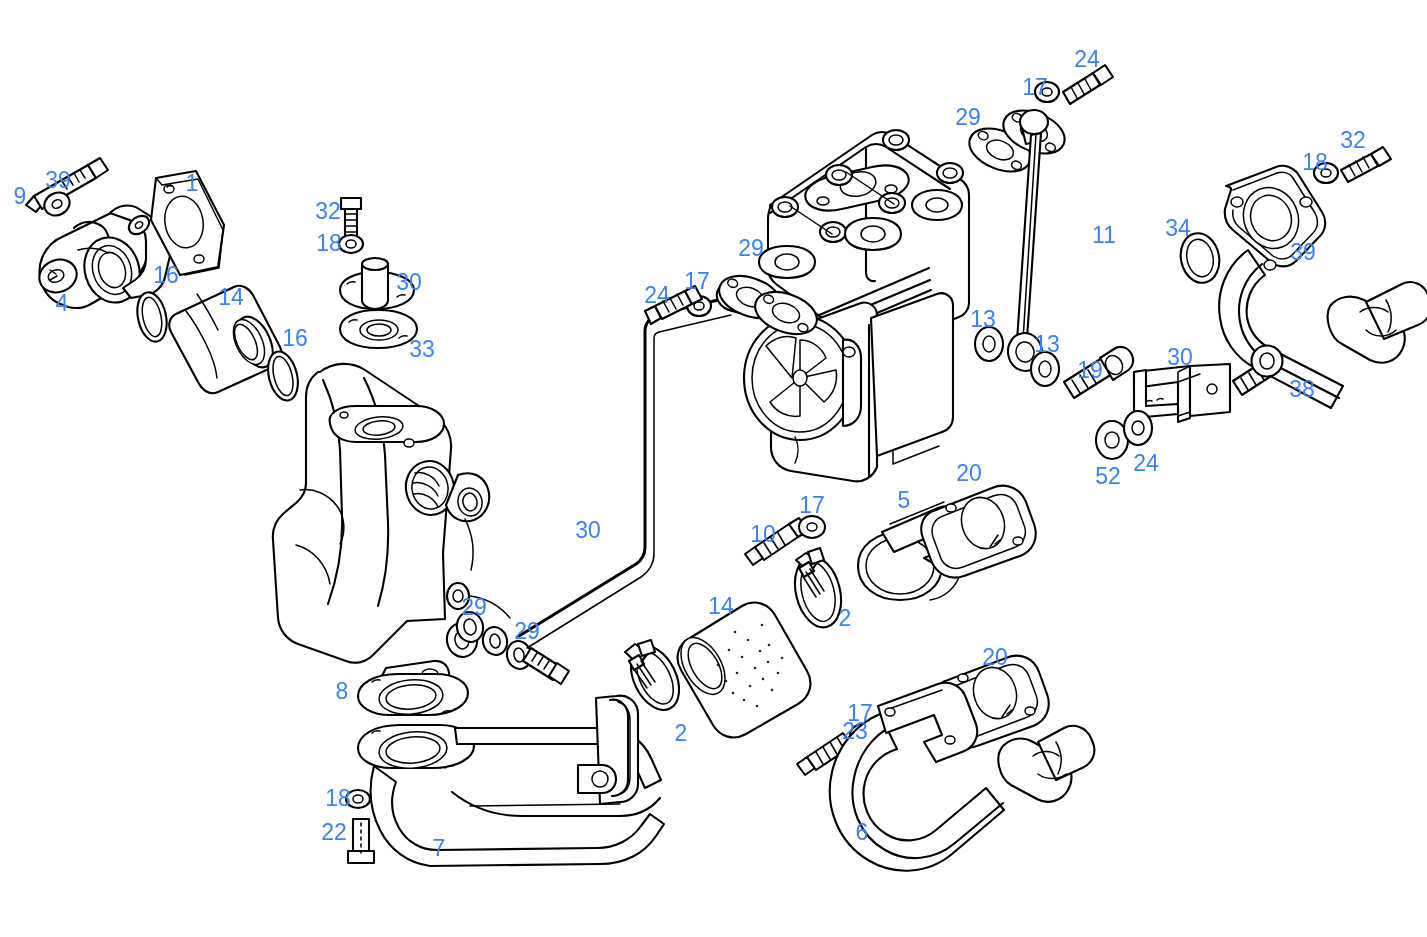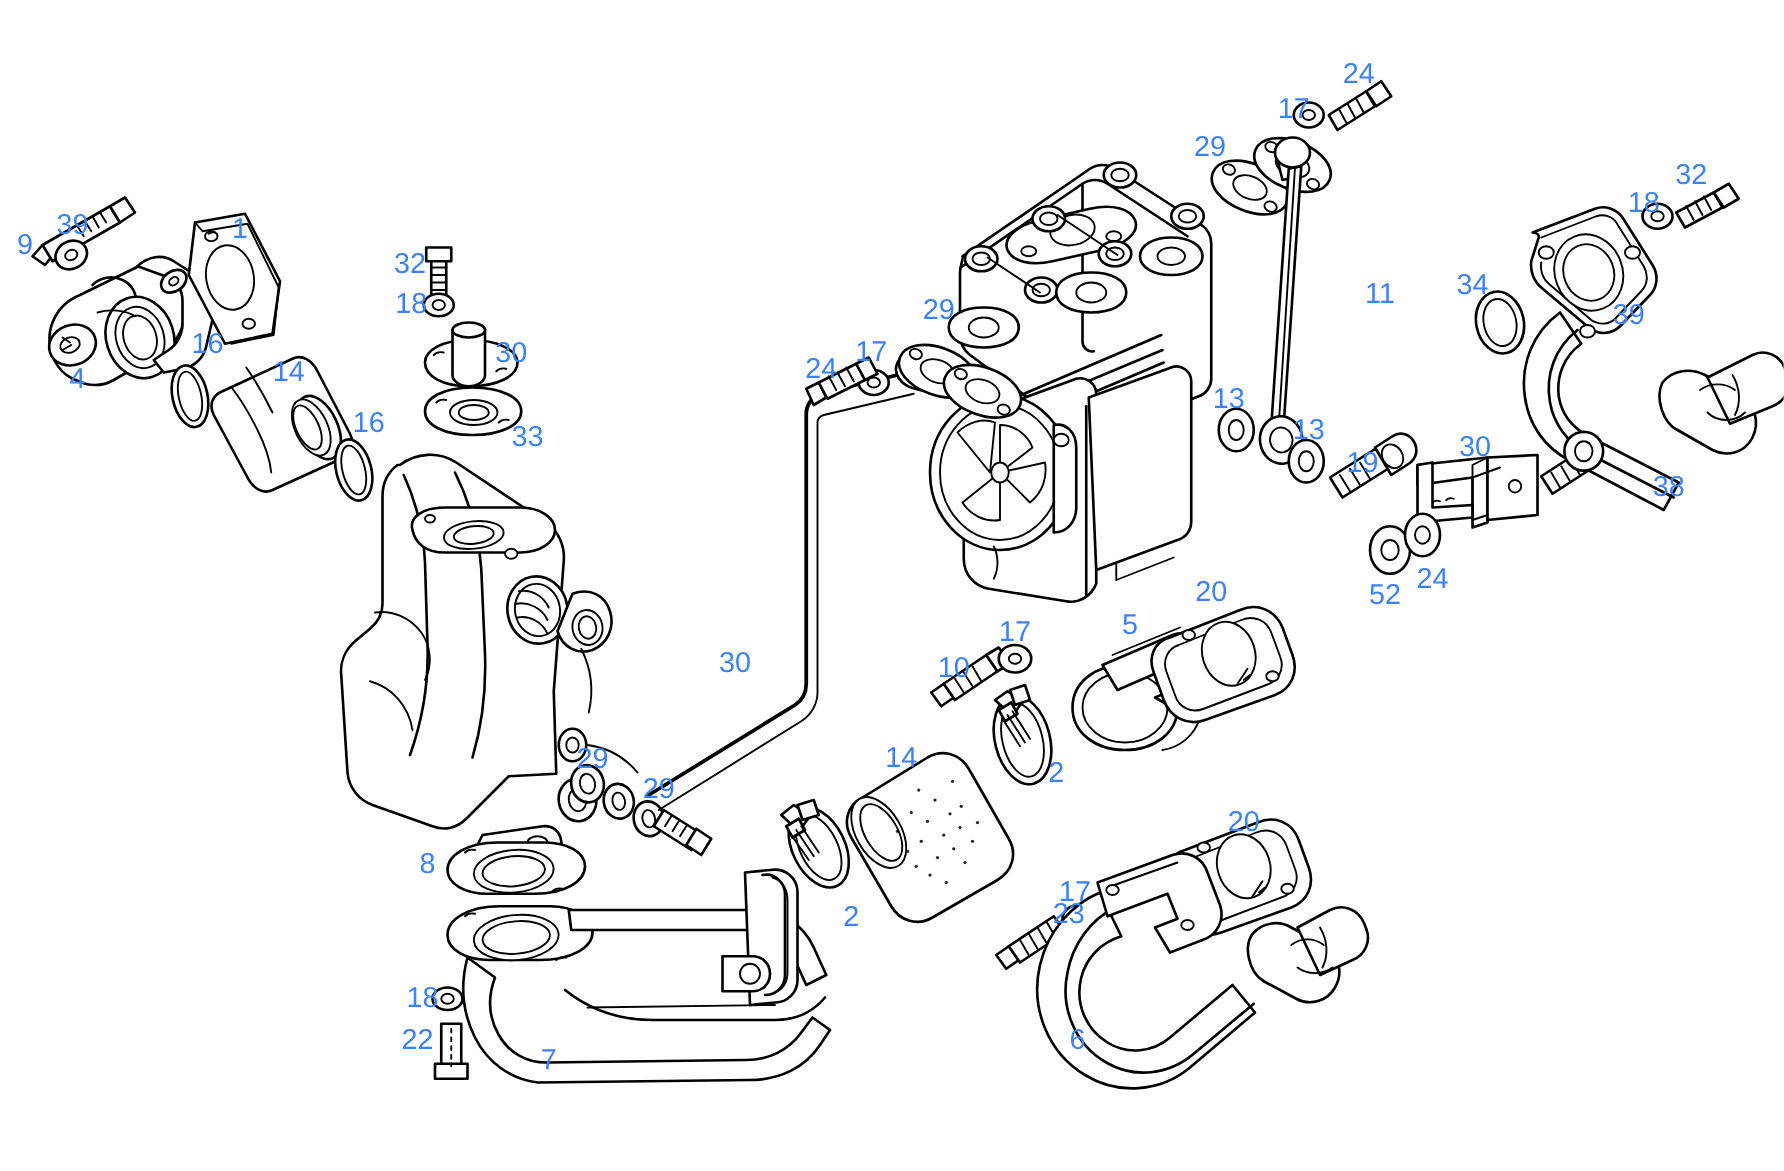--- a/index.html
+++ b/index.html
@@ -544,21 +544,21 @@
   <div class="lbl" style="left:697px;top:281px;">17</div>
   <div class="lbl" style="left:751px;top:248px;">29</div>
   <div class="lbl" style="left:968px;top:117px;">29</div>
   <div class="lbl" style="left:1035px;top:87px;">17</div>
   <div class="lbl" style="left:1087px;top:59px;">24</div>
   <div class="lbl" style="left:1104px;top:235px;">11</div>
   <div class="lbl" style="left:983px;top:319px;">13</div>
   <div class="lbl" style="left:1047px;top:344px;">13</div>
   <div class="lbl" style="left:1090px;top:370px;">19</div>
   <div class="lbl" style="left:1180px;top:357px;">30</div>
-  <div class="lbl" style="left:1335px;top:389px;">38</div>
+  <div class="lbl" style="left:1302px;top:389px;">38</div>
   <div class="lbl" style="left:1108px;top:476px;">52</div>
   <div class="lbl" style="left:1146px;top:463px;">24</div>
   <div class="lbl" style="left:1353px;top:140px;">32</div>
   <div class="lbl" style="left:1315px;top:162px;">18</div>
   <div class="lbl" style="left:1178px;top:228px;">34</div>
   <div class="lbl" style="left:1303px;top:252px;">39</div>
   <div class="lbl" style="left:763px;top:534px;">10</div>
   <div class="lbl" style="left:812px;top:505px;">17</div>
   <div class="lbl" style="left:904px;top:500px;">5</div>
   <div class="lbl" style="left:969px;top:473px;">20</div>

